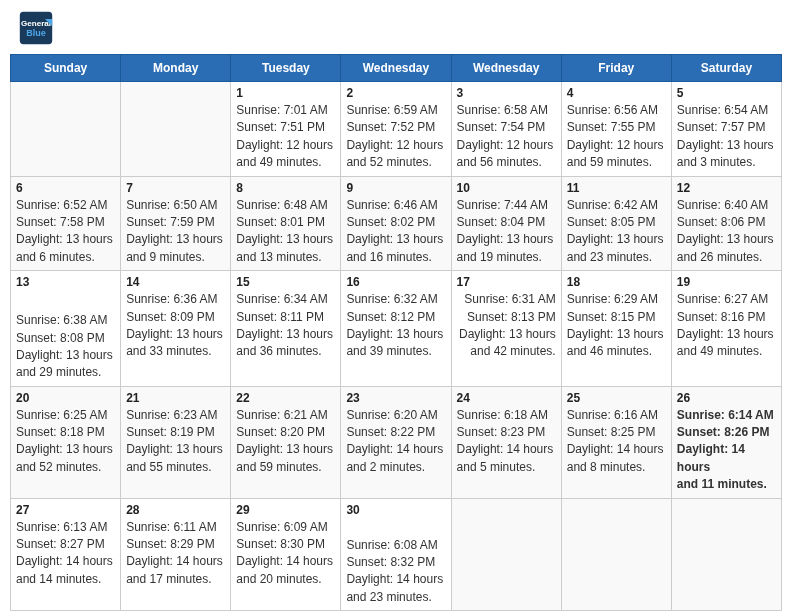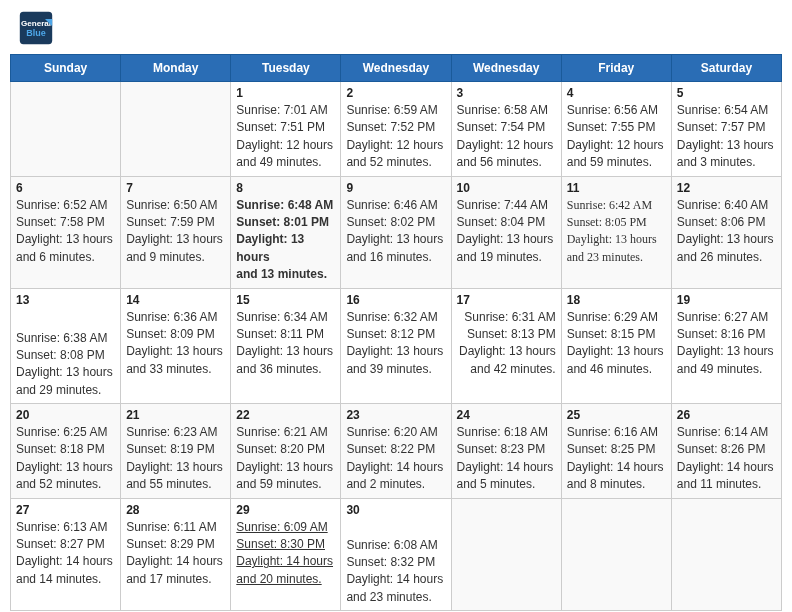--- a/index.html
+++ b/index.html
@@ -166,42 +166,42 @@
         </td>
         <td>
           <span class="day-num">7</span>
           <div class="day-info" style="white-space: pre-line;">Sunrise: 6:50 AM
 Sunset: 7:59 PM
 Daylight: 13 hours
 and 9 minutes.</div>
         </td>
         <td>
           <span class="day-num">8</span>
-          <div class="day-info" style="white-space: pre-line; font-weight: bold;">Sunrise: 6:48 AM
+          <div class="day-info" style="white-space: pre-line;">Sunrise: 6:48 AM
 Sunset: 8:01 PM
 Daylight: 13 hours
 and 13 minutes.</div>
         </td>
         <td>
           <span class="day-num">9</span>
           <div class="day-info" style="white-space: pre-line;">Sunrise: 6:46 AM
 Sunset: 8:02 PM
 Daylight: 13 hours
 and 16 minutes.</div>
         </td>
         <td>
           <span class="day-num">10</span>
           <div class="day-info" style="white-space: pre-line;">Sunrise: 7:44 AM
 Sunset: 8:04 PM
 Daylight: 13 hours
 and 19 minutes.</div>
         </td>
         <td>
           <span class="day-num">11</span>
-          <div class="day-info" style="white-space: pre-line; font-family: Liberation Serif, serif;">Sunrise: 6:42 AM
+          <div class="day-info" style="white-space: pre-line;">Sunrise: 6:42 AM
 Sunset: 8:05 PM
 Daylight: 13 hours
 and 23 minutes.</div>
         </td>
         <td>
           <span class="day-num">12</span>
           <div class="day-info" style="white-space: pre-line;">Sunrise: 6:40 AM
 Sunset: 8:06 PM
 Daylight: 13 hours
 and 26 minutes.</div>
@@ -296,21 +296,21 @@
         </td>
         <td>
           <span class="day-num">25</span>
           <div class="day-info" style="white-space: pre-line;">Sunrise: 6:16 AM
 Sunset: 8:25 PM
 Daylight: 14 hours
 and 8 minutes.</div>
         </td>
         <td>
           <span class="day-num">26</span>
-          <div class="day-info" style="white-space: pre-line;">Sunrise: 6:14 AM
+          <div class="day-info" style="white-space: pre-line; font-weight: bold;">Sunrise: 6:14 AM
 Sunset: 8:26 PM
 Daylight: 14 hours
 and 11 minutes.</div>
         </td>
       </tr>
       <tr class="row-odd">
         <td>
           <span class="day-num">27</span>
           <div class="day-info" style="white-space: pre-line;">Sunrise: 6:13 AM
 Sunset: 8:27 PM
@@ -319,21 +319,21 @@
         </td>
         <td>
           <span class="day-num">28</span>
           <div class="day-info" style="white-space: pre-line;">Sunrise: 6:11 AM
 Sunset: 8:29 PM
 Daylight: 14 hours
 and 17 minutes.</div>
         </td>
         <td>
           <span class="day-num">29</span>
-          <div class="day-info" style="white-space: pre-line; text-decoration: underline;">Sunrise: 6:09 AM
+          <div class="day-info" style="white-space: pre-line;">Sunrise: 6:09 AM
 Sunset: 8:30 PM
 Daylight: 14 hours
 and 20 minutes.</div>
         </td>
         <td>
           <span class="day-num">30</span>
           <div class="day-info" style="white-space: pre-line; margin-top: 20px;">Sunrise: 6:08 AM
 Sunset: 8:32 PM
 Daylight: 14 hours
 and 23 minutes.</div>

